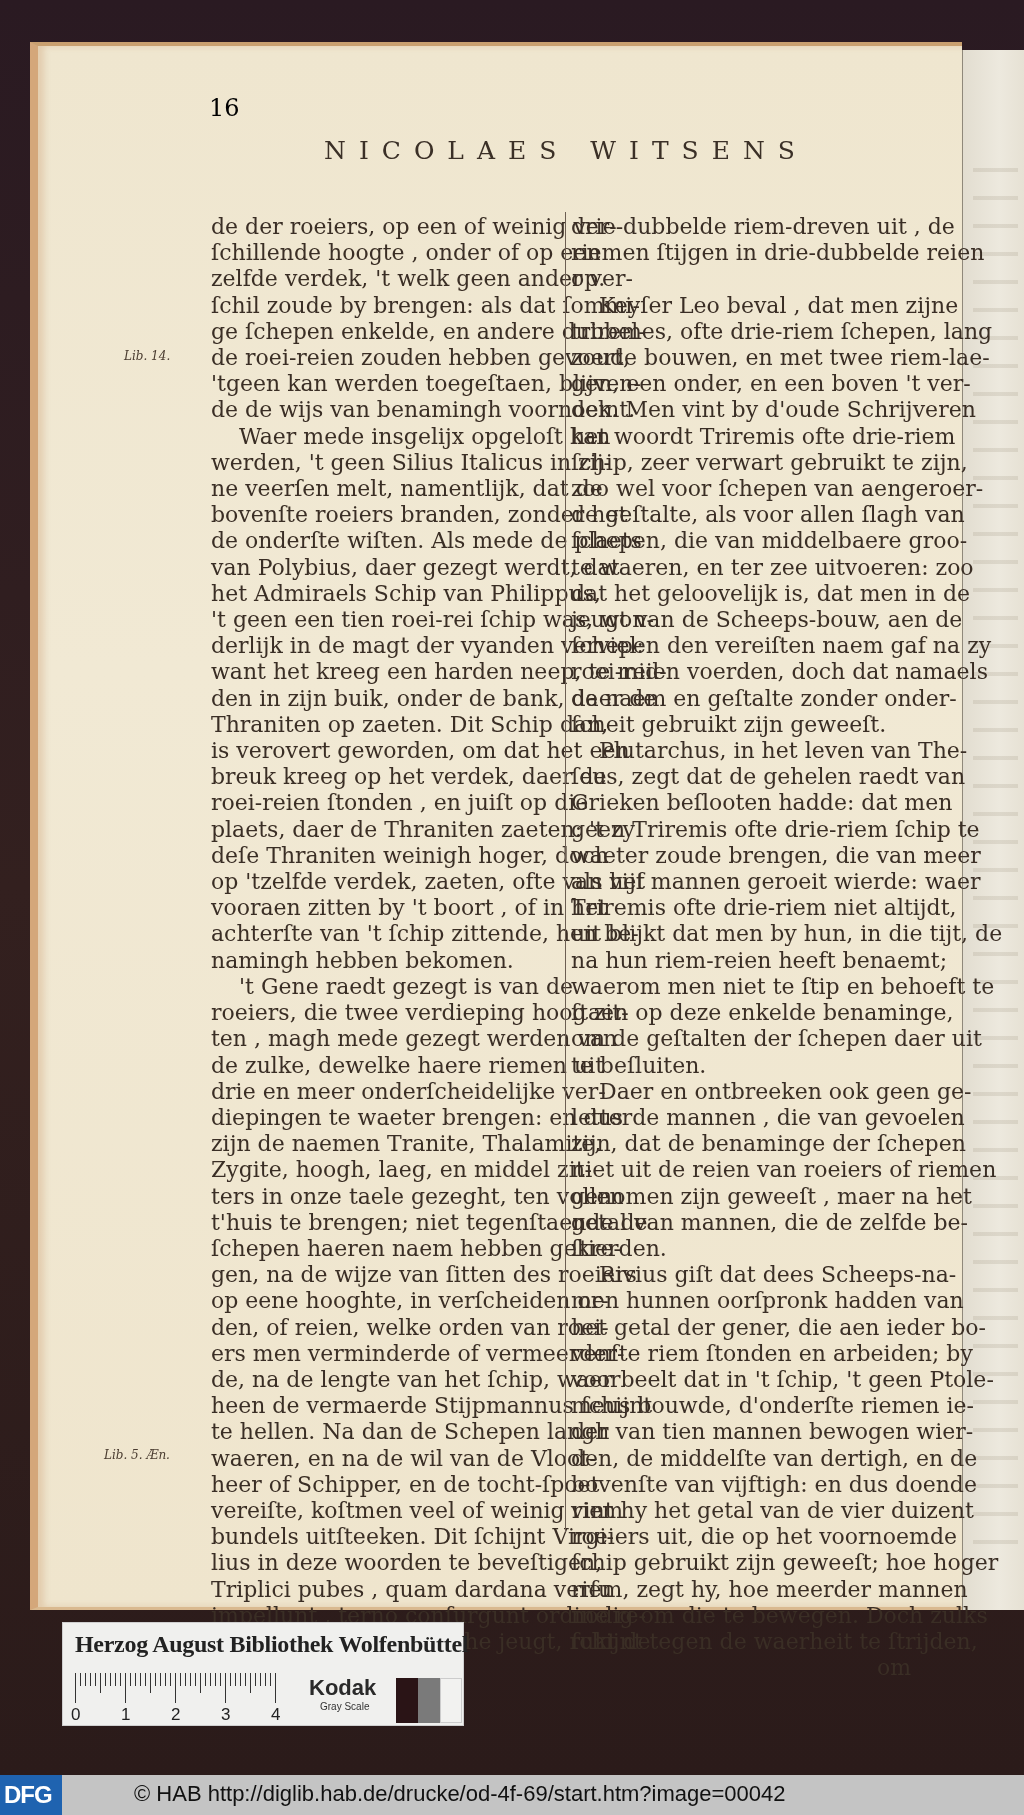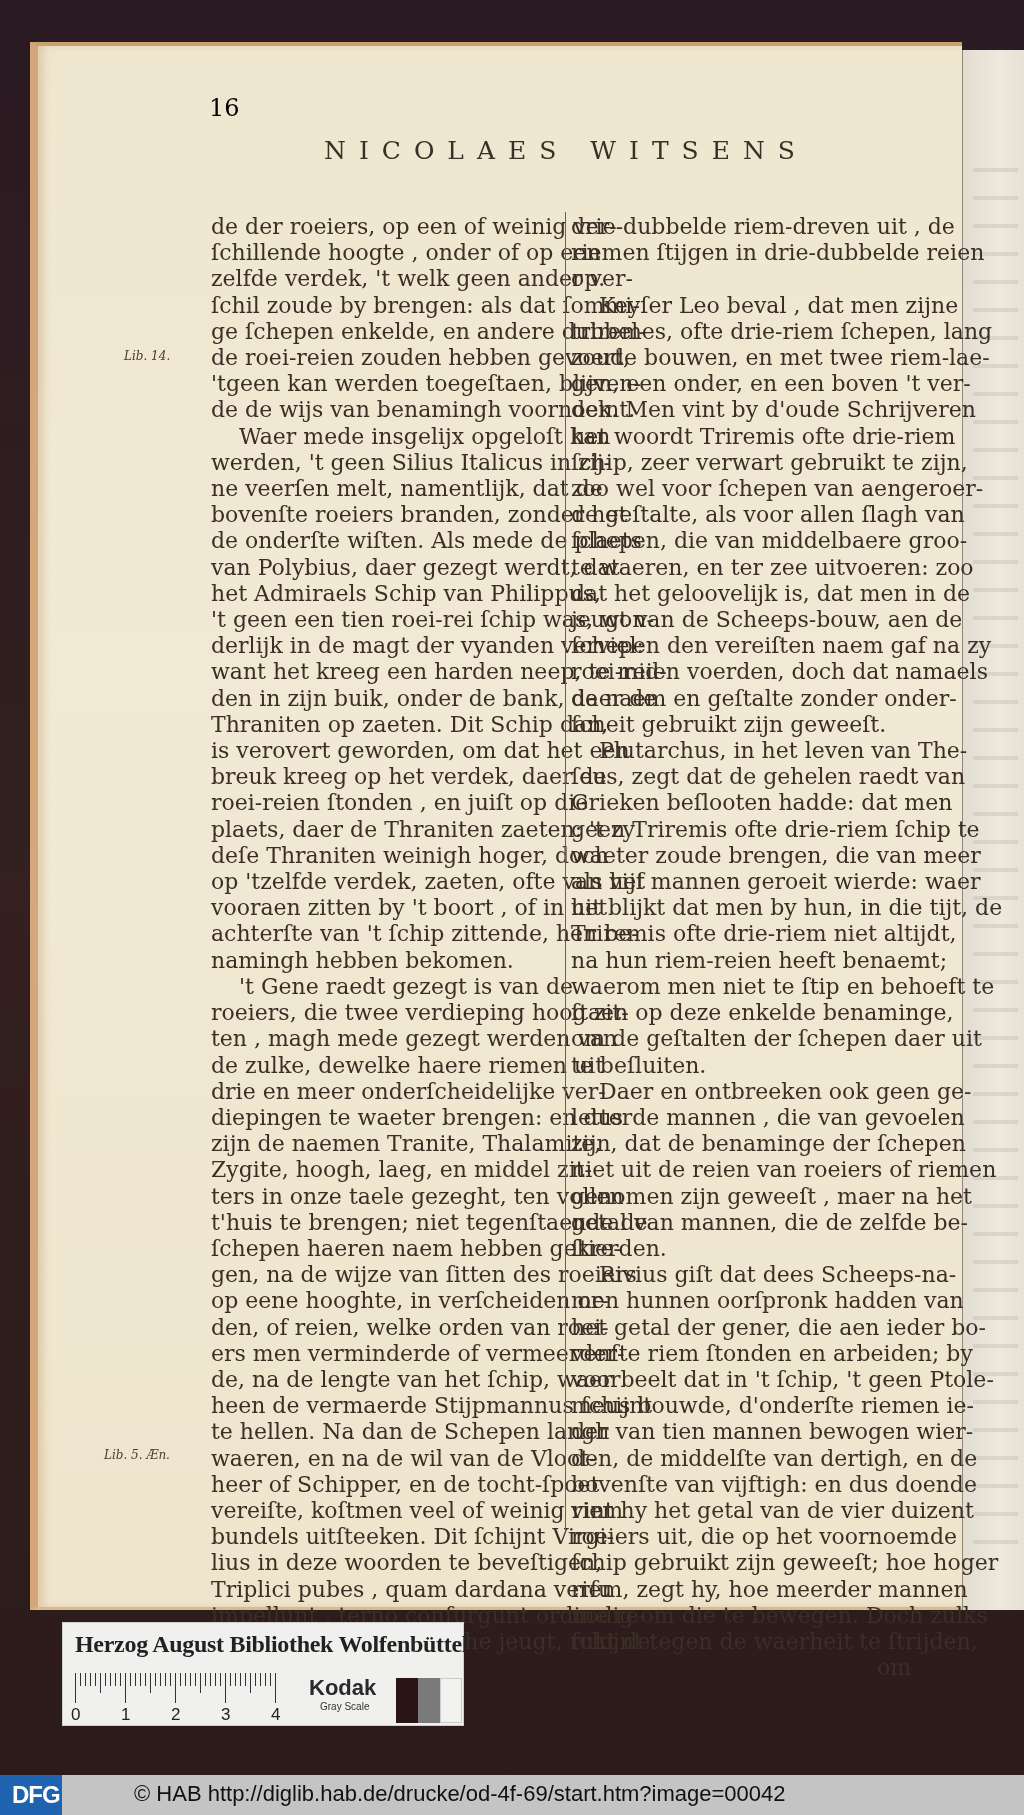--- a/index.html
+++ b/index.html
@@ -71,21 +71,21 @@
   .grayscale-label { position: absolute; left: 257px; top: 78px; font-family: "Liberation Sans", sans-serif; font-size: 10px; color: #333; }
   .swatch { position: absolute; top: 55px; height: 45px; }
 
   .footer {
     position: absolute; left: 0; top: 1775px; width: 1024px; height: 40px;
     background: #c4c4c4;
   }
   .dfg {
     position: absolute; left: 0; top: 0; width: 62px; height: 40px;
     background: #1f63b0; color: #fff; font-family: "Liberation Sans", sans-serif;
-    font-weight: bold; font-size: 24px; line-height: 40px; padding-left: 12px; letter-spacing: -1px;
+    font-weight: bold; font-size: 24px; line-height: 40px; padding-left: 4px; letter-spacing: -1px;
   }
   .footer-text {
     position: absolute; left: 134px; top: 6px; font-family: "Liberation Sans", sans-serif;
     font-size: 22px; color: #111; white-space: nowrap;
   }
 </style>
 </head>
 <body>
 
 <div class="backdrop"></div>
@@ -178,22 +178,22 @@
       <span class="line">ſchepen den vereiſten naem gaf na zy</span>
       <span class="line">roei-reien voerden, doch dat namaels</span>
       <span class="line">de naem en geſtalte zonder onder-</span>
       <span class="line last">ſcheit gebruikt zijn geweeſt.</span>
       <span class="line indent">Plutarchus, in het leven van The-</span>
       <span class="line">ſeus, zegt dat de gehelen raedt van</span>
       <span class="line">Grieken beſlooten hadde: dat men</span>
       <span class="line">geen Triremis ofte drie-riem ſchip te</span>
       <span class="line">waeter zoude brengen, die van meer</span>
       <span class="line">als vijf mannen geroeit wierde: waer</span>
+      <span class="line">Triremis ofte drie-riem niet altijdt,</span>
       <span class="line">uit blijkt dat men by hun, in die tijt, de</span>
-      <span class="line">Triremis ofte drie-riem niet altijdt,</span>
       <span class="line">na hun riem-reien heeft benaemt;</span>
       <span class="line">waerom men niet te ſtip en behoeft te</span>
       <span class="line">ſtaen op deze enkelde benaminge,</span>
       <span class="line">om de geſtalten der ſchepen daer uit</span>
       <span class="line last">te beſluiten.</span>
       <span class="line indent">Daer en ontbreeken ook geen ge-</span>
       <span class="line">letterde mannen , die van gevoelen</span>
       <span class="line">zijn, dat de benaminge der ſchepen</span>
       <span class="line">niet uit de reien van roeiers of riemen</span>
       <span class="line">genomen zijn geweeſt , maer na het</span>

